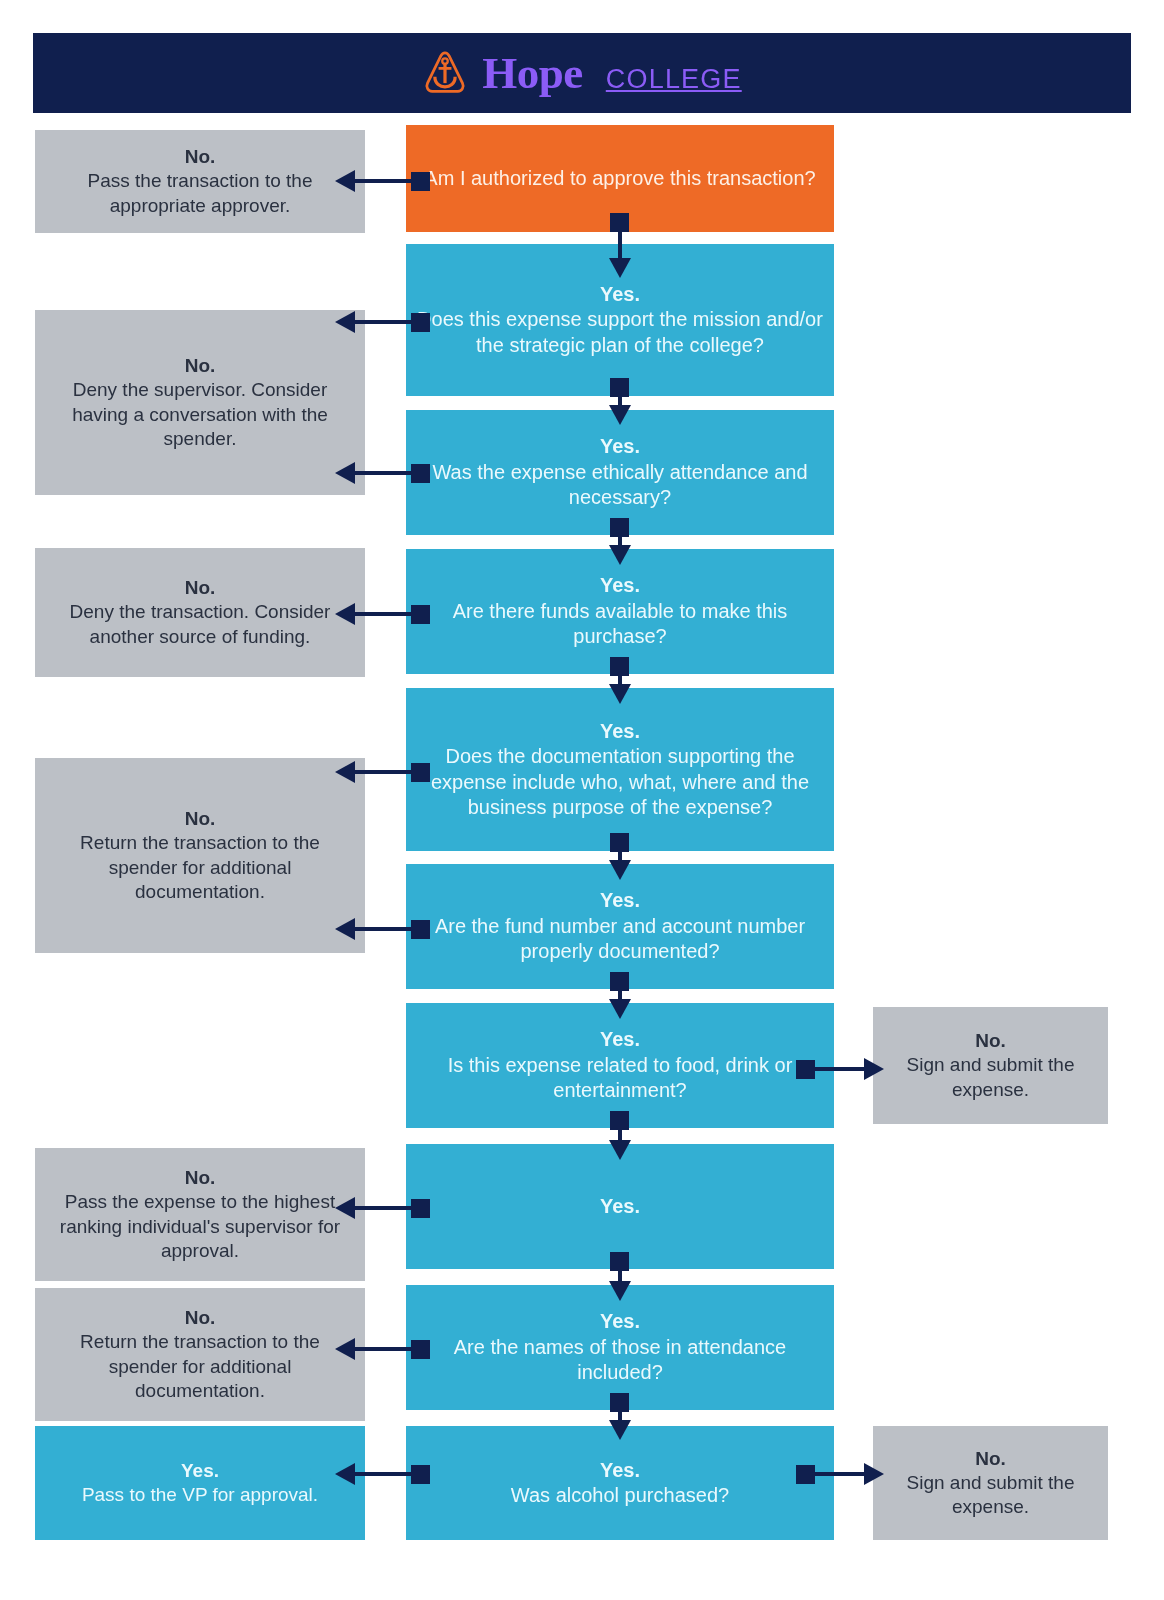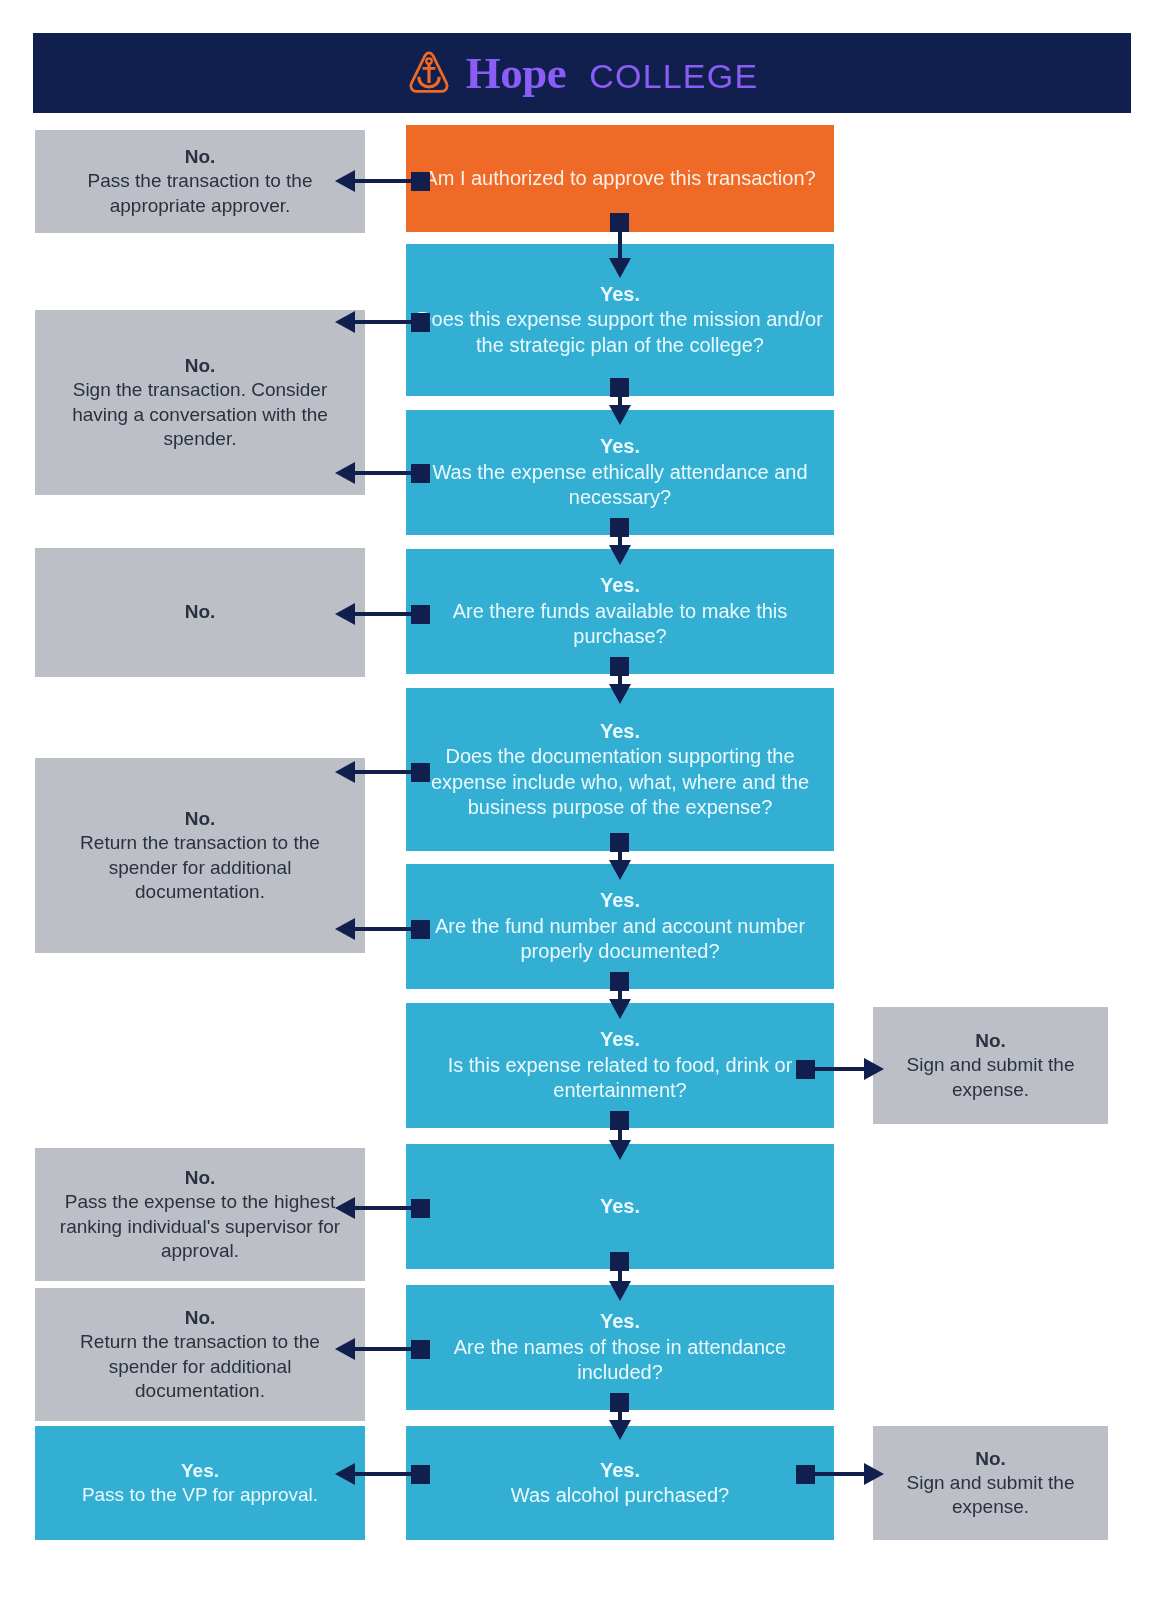--- a/index.html
+++ b/index.html
@@ -38,23 +38,24 @@
   }
   #wordmark .hope {
     font-family: "Liberation Serif", serif;
     font-weight: bold;
     font-size: 45px;
     letter-spacing: -0.5px;
   }
   #wordmark .college {
     font-family: "Liberation Sans", sans-serif;
     font-weight: normal;
-    font-size: 34px;
+    font-size: 27px;
     letter-spacing: 1.2px;
     margin-left: 23px;
+    text-decoration: underline;
   }
 
   
   #flow {
     position: absolute;
     left: 0; top: 0;
     width: 1164px;
     height: 1600px;
   }
 
@@ -189,25 +190,26 @@
     <div class="body">Was alcohol purchased?</div>
   </div>
 
   <div class="node gray" style="left:35px; top:130px; width:330px; height:103px;">
     <div class="head">No.</div>
     <div class="body">Pass the transaction to the appropriate approver.</div>
   </div>
 
   <div class="node gray" style="left:35px; top:310px; width:330px; height:185px;">
     <div class="head">No.</div>
-    <div class="body">Sign the transaction. Consider having a conversation with the spender.</div>
+    <div class="body">Deny the supervisor. Consider having a conversation with the spender.</div>
   </div>
 
   <div class="node gray" style="left:35px; top:548px; width:330px; height:129px;">
     <div class="head">No.</div>
+    <div class="body">Deny the transaction. Consider another source of funding.</div>
   </div>
 
   <div class="node gray" style="left:35px; top:758px; width:330px; height:195px;">
     <div class="head">No.</div>
     <div class="body">Return the transaction to the spender for additional documentation.</div>
   </div>
 
   <div class="node gray" style="left:35px; top:1148px; width:330px; height:133px;">
     <div class="head">No.</div>
     <div class="body">Pass the expense to the highest ranking individual's supervisor for approval.</div>

